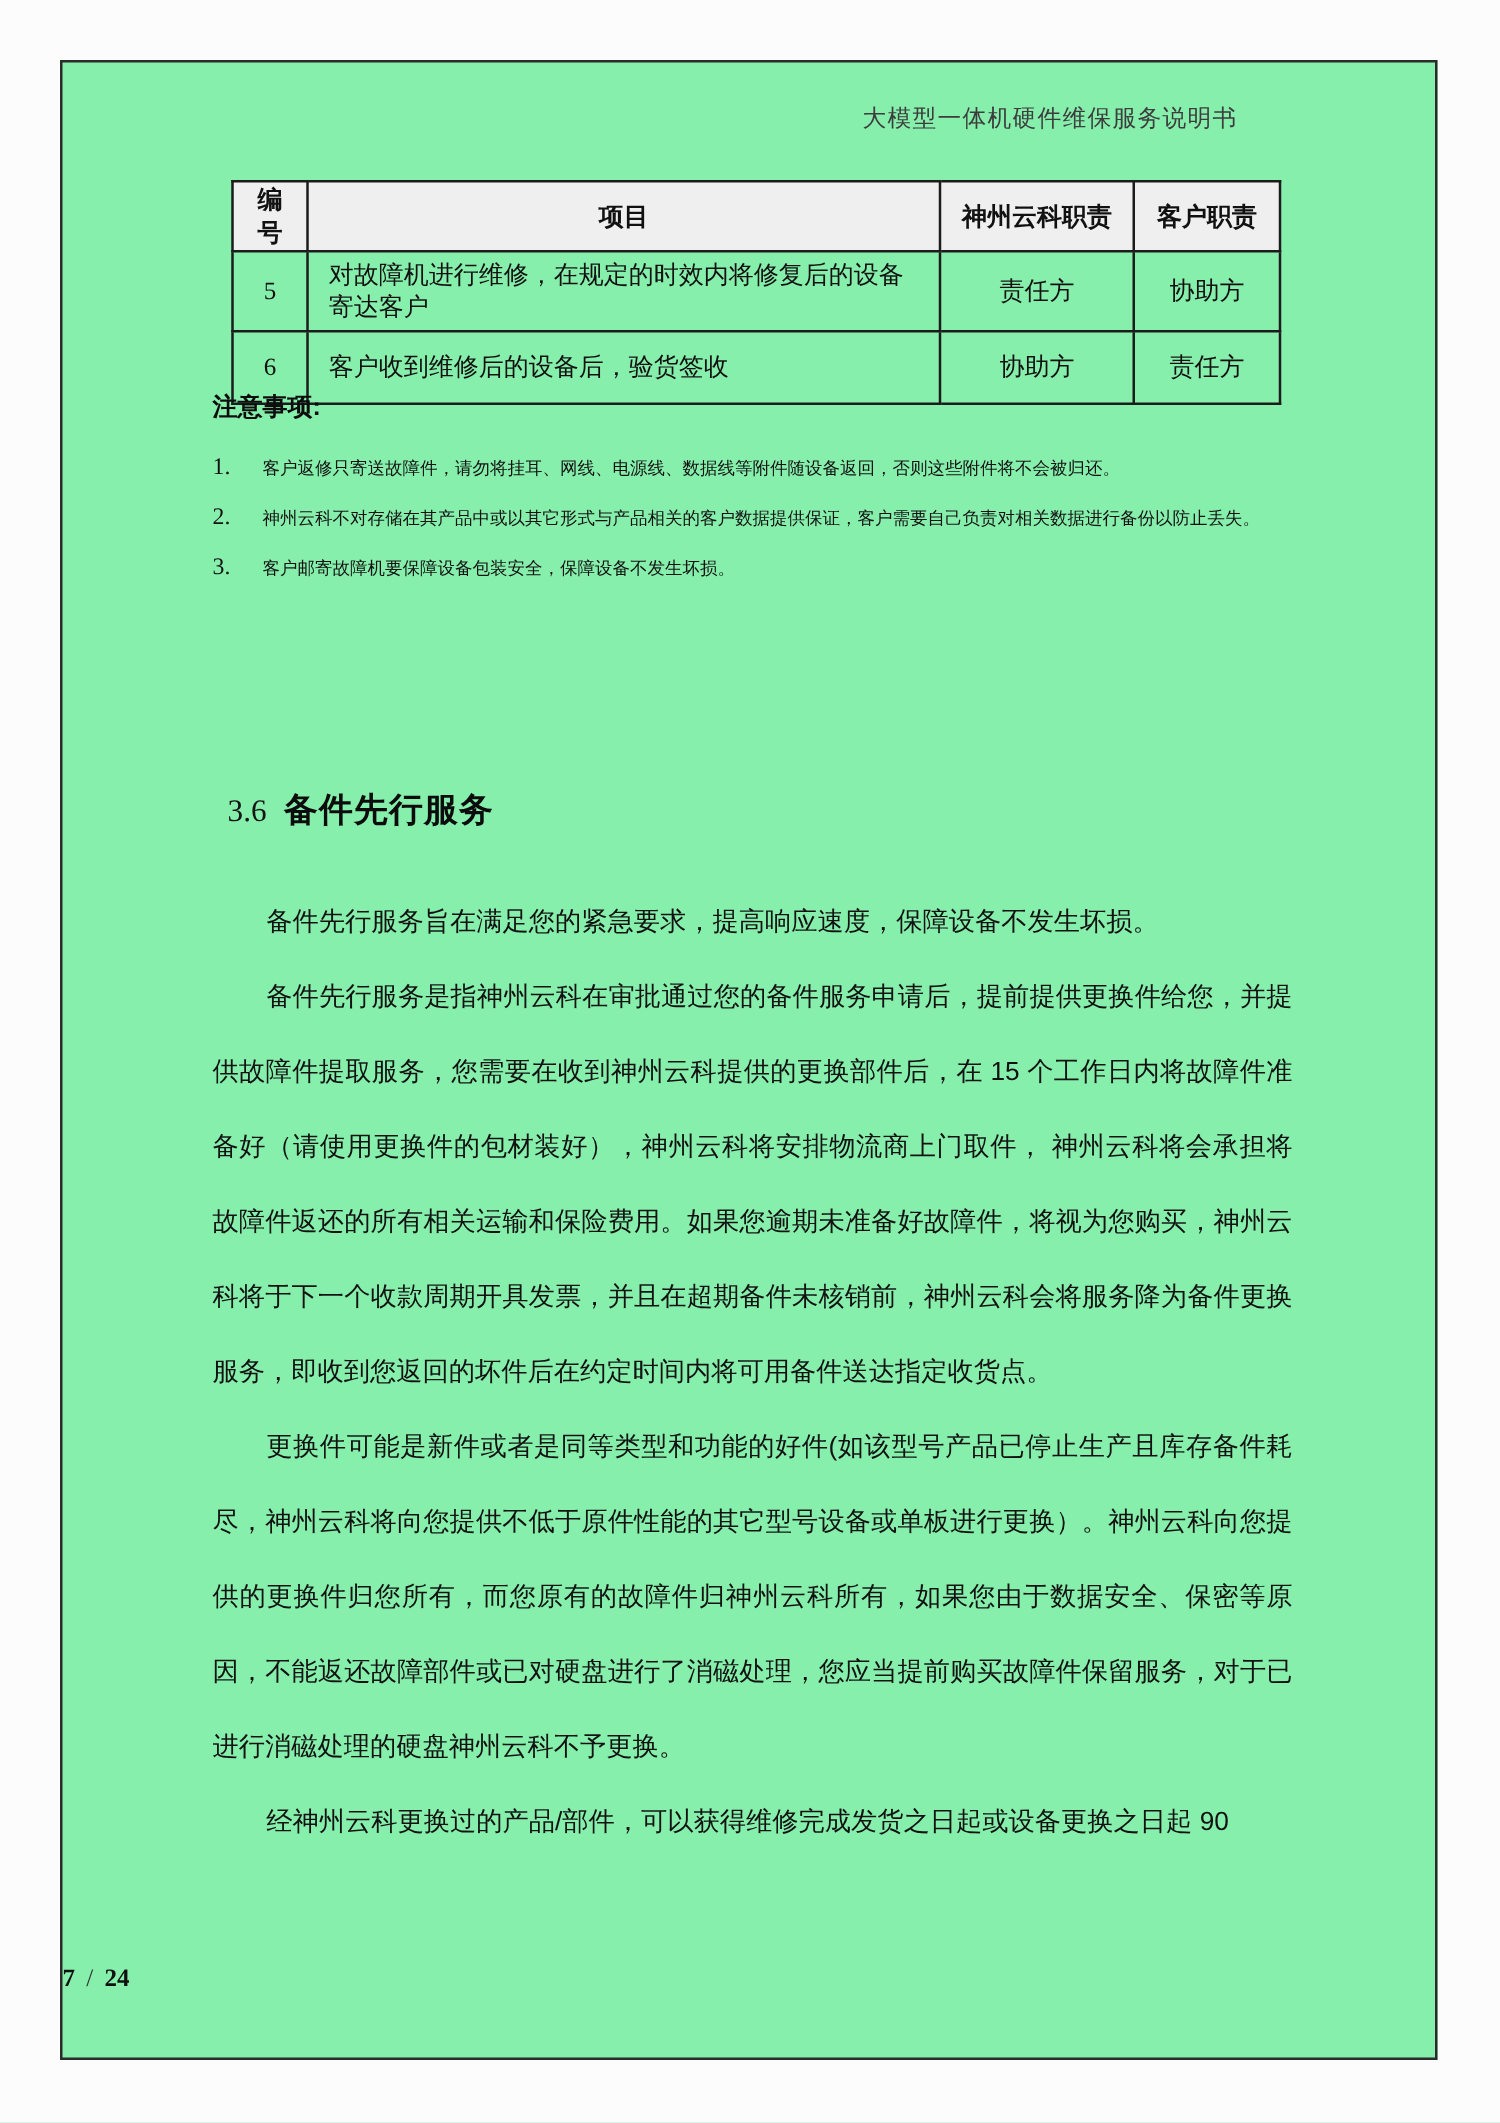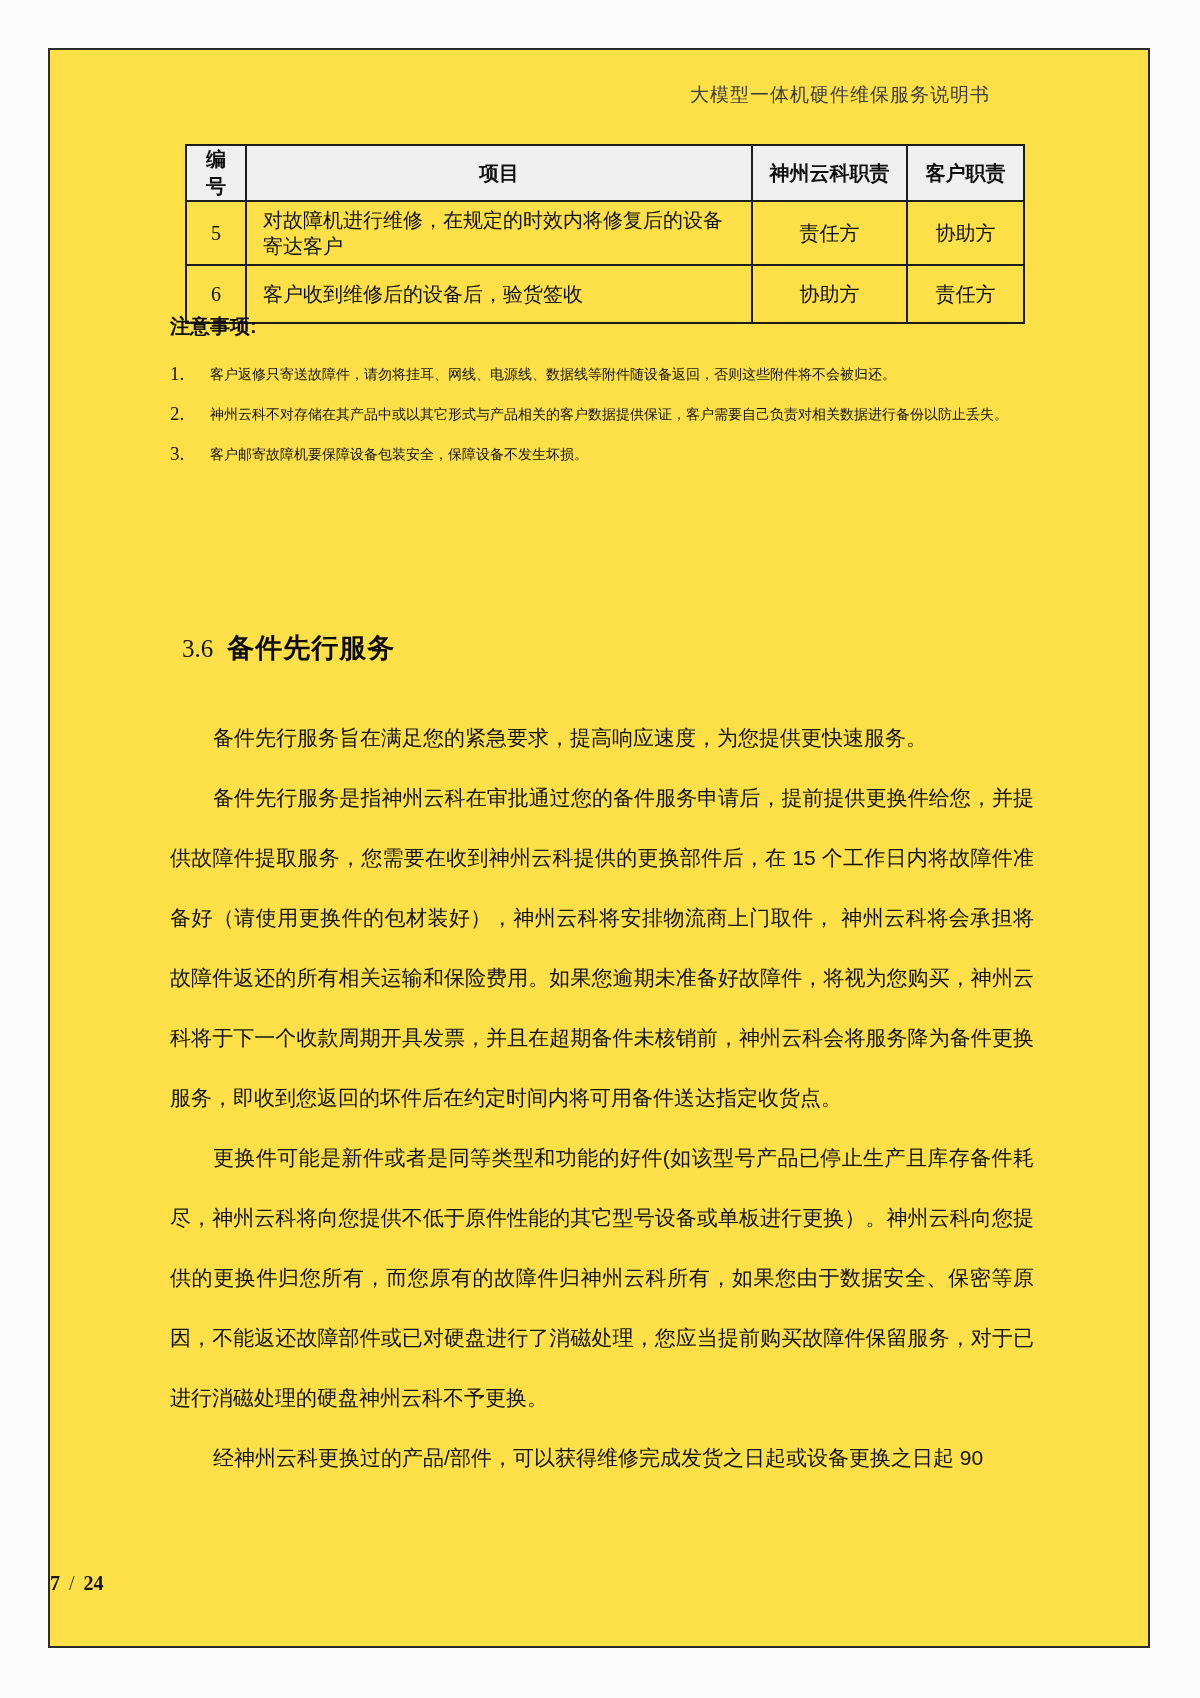--- a/index.html
+++ b/index.html
@@ -11,21 +11,21 @@
     overflow:hidden;
     font-family:"Liberation Sans", sans-serif;
     color:#161616;
   }
   .frame {
     position:absolute;
     left:48px; top:48px;
     width:1102px; height:1600px;
     box-sizing:border-box;
     border:2px solid #2b2b2b;
-    background:#fde047;
+    background:#86efac;
   }
   
   .doc-header {
     position:absolute;
     top:32px; right:158px;
     font-family:"Liberation Serif", serif;
     font-size:19px;
     letter-spacing:1px;
     color:#3d3d3d;
     white-space:nowrap;
@@ -185,21 +185,21 @@
           <li>客户邮寄故障机要保障设备包装安全，保障设备不发生坏损。</li>
         </ol>
     </div>
 
     <div class="section-heading">
       <span class="sec-num">3.6</span><span class="sec-title">备件先行服务</span>
     </div>
 
     <div class="body-text">
 
-        <p>备件先行服务旨在满足您的紧急要求，提高响应速度，为您提供更快速服务。</p>
+        <p>备件先行服务旨在满足您的紧急要求，提高响应速度，保障设备不发生坏损。</p>
 
         <p>备件先行服务是指神州云科在审批通过您的备件服务申请后，提前提供更换件给您，并提供故障件提取服务，您需要在收到神州云科提供的更换部件后，在 15 个工作日内将故障件准备好（请使用更换件的包材装好），神州云科将安排物流商上门取件， 神州云科将会承担将故障件返还的所有相关运输和保险费用。如果您逾期未准备好故障件，将视为您购买，神州云科将于下一个收款周期开具发票，并且在超期备件未核销前，神州云科会将服务降为备件更换服务，即收到您返回的坏件后在约定时间内将可用备件送达指定收货点。</p>
 
         <p>更换件可能是新件或者是同等类型和功能的好件(如该型号产品已停止生产且库存备件耗尽，神州云科将向您提供不低于原件性能的其它型号设备或单板进行更换）。神州云科向您提供的更换件归您所有，而您原有的故障件归神州云科所有，如果您由于数据安全、保密等原因，不能返还故障部件或已对硬盘进行了消磁处理，您应当提前购买故障件保留服务，对于已进行消磁处理的硬盘神州云科不予更换。</p>
 
         <p>经神州云科更换过的产品/部件，可以获得维修完成发货之日起或设备更换之日起 90</p>
       </div>
 
     <div class="footer">
       <span class="pg">7</span><span class="pg-sep">/</span><span class="pg">24</span>

